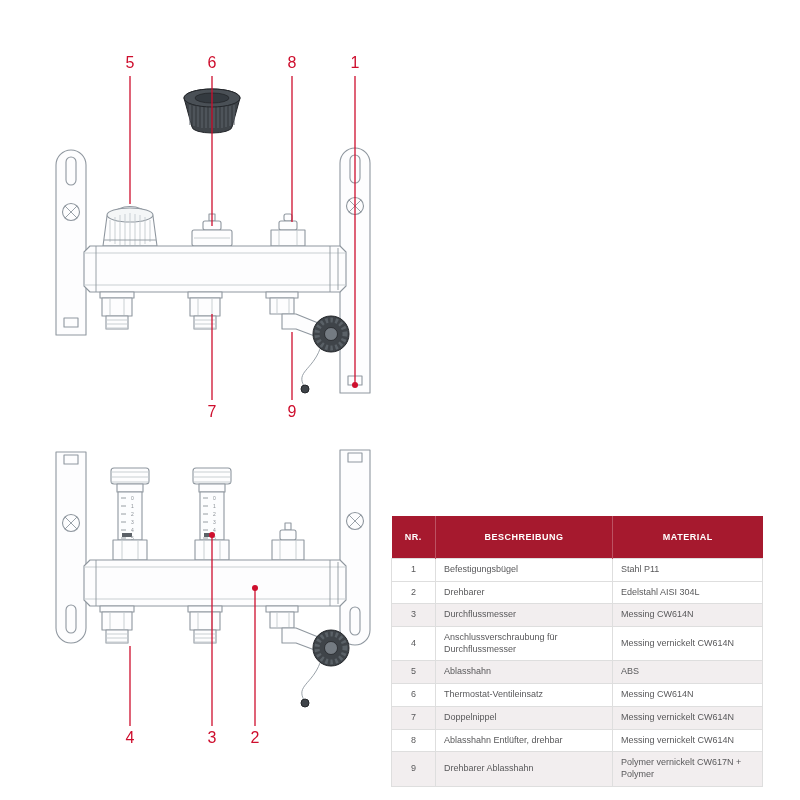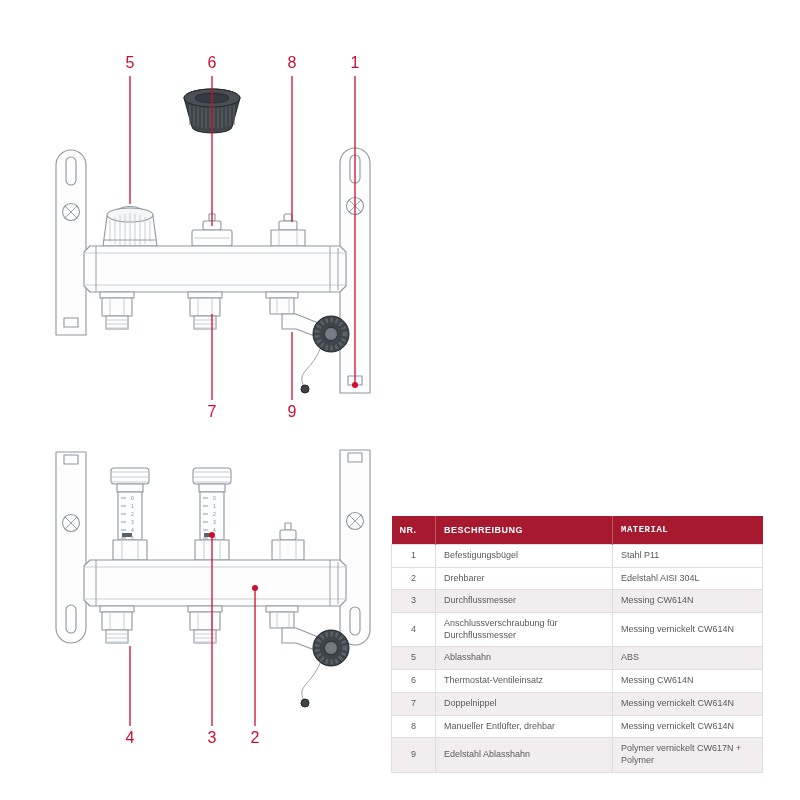--- a/index.html
+++ b/index.html
@@ -30,24 +30,24 @@
     font-size:16px; line-height:18px;
   }
 
   .parts-table {
     position:absolute; left:391px; top:516px; width:371px;
     border-collapse:collapse; table-layout:fixed;
   }
   .parts-table th {
     background:var(--table-header-bg,#A6192E); color:#fff;
     font-size:9px; font-weight:bold; letter-spacing:.5px;
-    text-align:left; padding:9px 8px;
+    text-align:center; padding:16px 8px;
     border-right:1px solid rgba(255,255,255,.25);
   }
-  .parts-table th:last-child { border-right:none;font-family:Liberation Mono, monospace; }
+  .parts-table th:last-child { border-right:none; }
   .parts-table td {
     font-size:9px; color:var(--body-text,#59595B);
     padding:5px 8px; line-height:1.3;
     border:1px solid #DEDEDE; background:#fff;
   }
   .parts-table td:first-child { text-align:center; }
   .parts-table tbody tr:nth-child(2n+3) td { background:var(--row-alt-bg,#F2EEEF); }
 </style>
 </head>
 <body>
@@ -289,24 +289,24 @@
           <td>Thermostat-Ventileinsatz</td>
           <td>Messing CW614N</td>
         </tr>
         <tr>
           <td>7</td>
           <td>Doppelnippel</td>
           <td>Messing vernickelt CW614N</td>
         </tr>
         <tr>
           <td>8</td>
-          <td>Manueller Entlüfter, drehbar</td>
+          <td>Ablasshahn Entlüfter, drehbar</td>
           <td>Messing vernickelt CW614N</td>
         </tr>
         <tr>
           <td>9</td>
-          <td>Edelstahl Ablasshahn</td>
+          <td>Drehbarer Ablasshahn</td>
           <td>Polymer vernickelt CW617N + Polymer</td>
         </tr>
       </tbody>
   </table>
 
 </div>
 
 </body></html>

